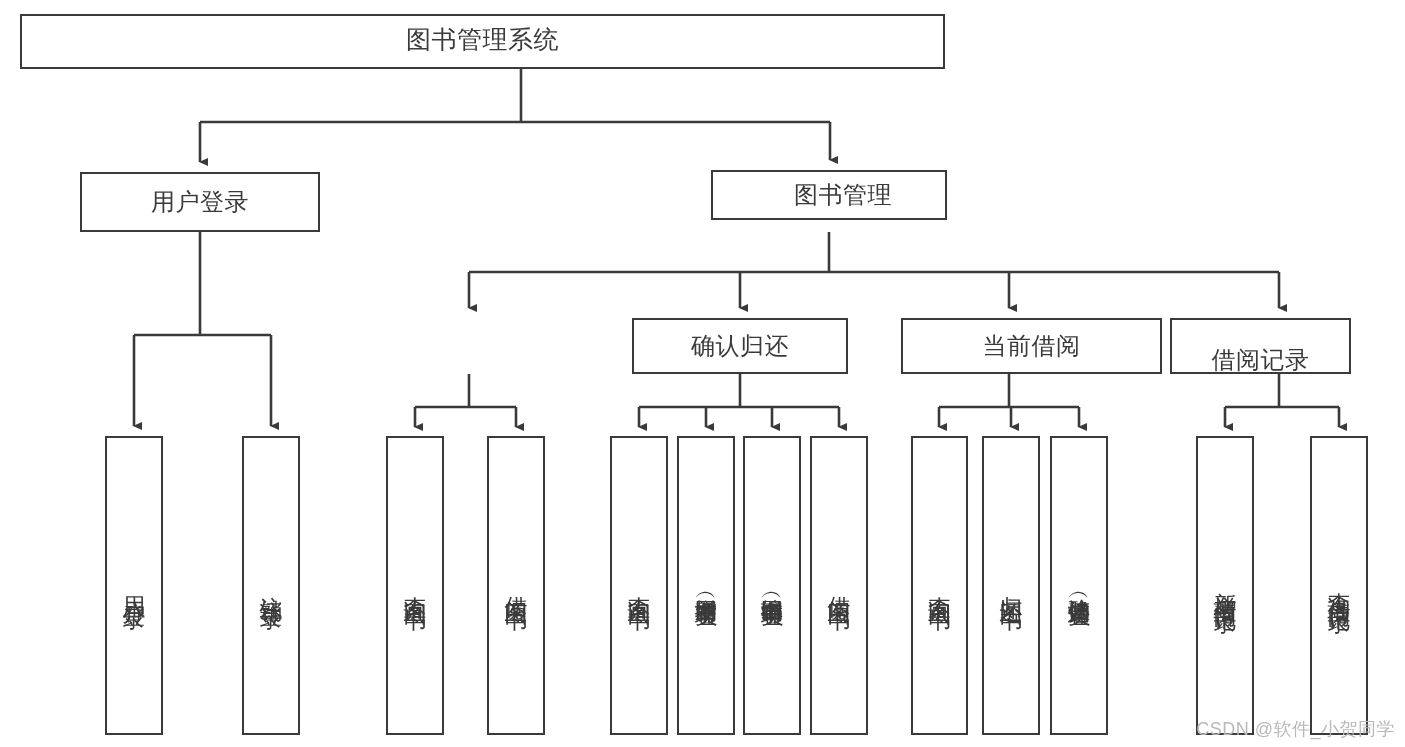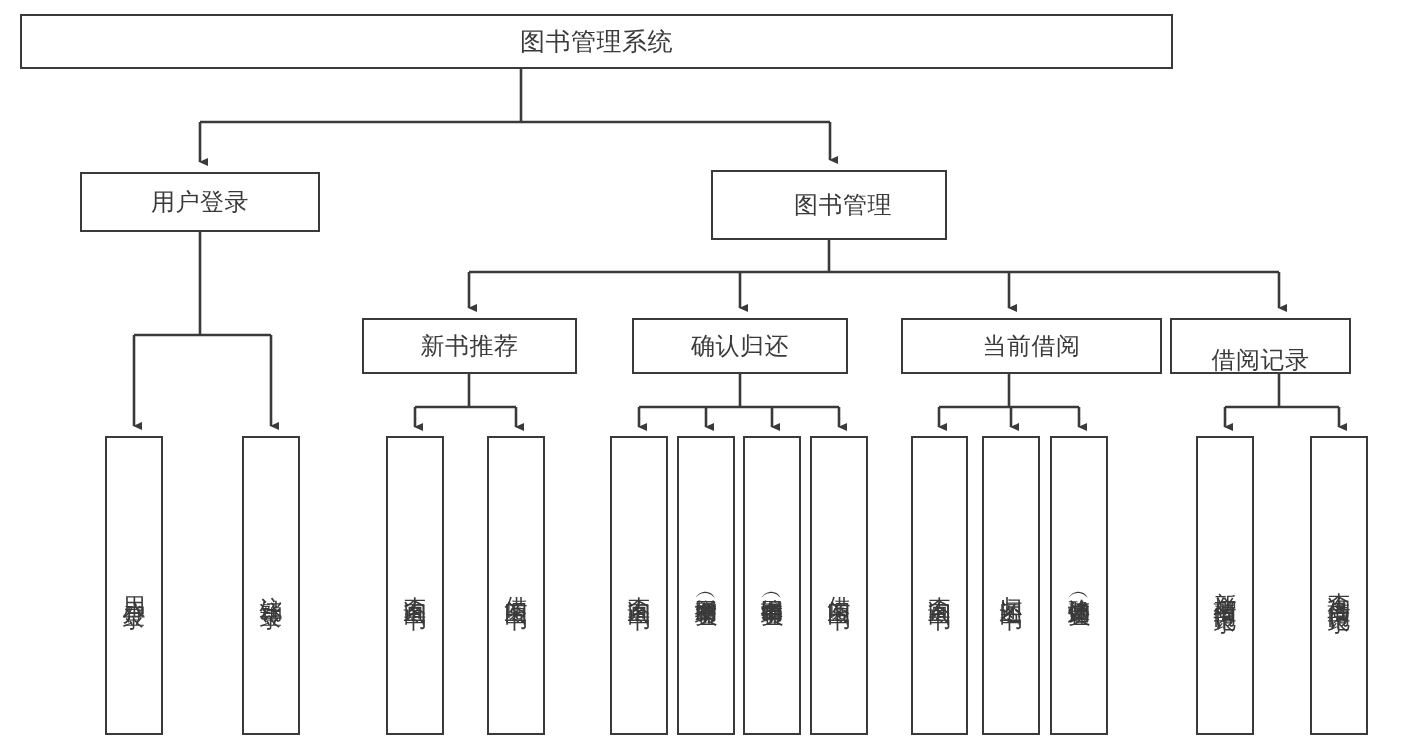--- a/index.html
+++ b/index.html
@@ -129,35 +129,32 @@
       <path d="M1011,407 L1011,427" marker-end="url(#arrowhead)"></path>
       <path d="M1079,407 L1079,427" marker-end="url(#arrowhead)"></path>
 
       <path d="M1279,374 L1279,407"></path>
       <path d="M1225,407 L1339,407"></path>
       <path d="M1225,407 L1225,427" marker-end="url(#arrowhead)"></path>
       <path d="M1339,407 L1339,427" marker-end="url(#arrowhead)"></path>
     </g>
   </svg>
 
-  <div class="node root-node" style="left:20px; top:14px; width:1153px; height:55px;">
+  <div class="node root-node" style="left:20px; top:14px; width:925px; height:55px;font-family:Liberation Mono, monospace;">
     <span class="node-label">图书管理系统</span>
   </div>
 
   <div class="node branch-node" style="left:80px; top:172px; width:240px; height:60px;">
     <span class="node-label">用户登录</span>
   </div>
 
-  <div class="node branch-node" style="left:711px; top:170px; width:236px; height:70px;padding-left:28px;">
+  <div class="node branch-node" style="left:711px; top:170px; width:236px; height:50px;padding-left:28px;">
     <span class="node-label">图书管理</span>
   </div>
 
-  <div class="node group-node" style="left:362px; top:318px; width:215px; height:56px;">
-    <span class="node-label">新书推荐</span>
-  </div>
 
   <div class="node group-node" style="left:632px; top:318px; width:216px; height:56px;">
     <span class="node-label">确认归还</span>
   </div>
 
   <div class="node group-node" style="left:901px; top:318px; width:261px; height:56px;">
     <span class="node-label">当前借阅</span>
   </div>
 
   <div class="node group-node" style="left:1170px; top:318px; width:181px; height:56px;align-items:flex-end;">
@@ -201,14 +198,15 @@
     <span class="node-label">确认归还（管理员）</span>
   </div>
 
   <div class="node leaf-node" style="left:1196px; top:436px; width:58px; height:299px;">
     <span class="node-label">新增借阅记录</span>
   </div>
   <div class="node leaf-node" style="left:1310px; top:436px; width:58px; height:299px;">
     <span class="node-label">查询借阅记录</span>
   </div>
 
+  <div id="watermark">CSDN @软件_小贺同学</div>
 
 </div>
 
 </body></html>

